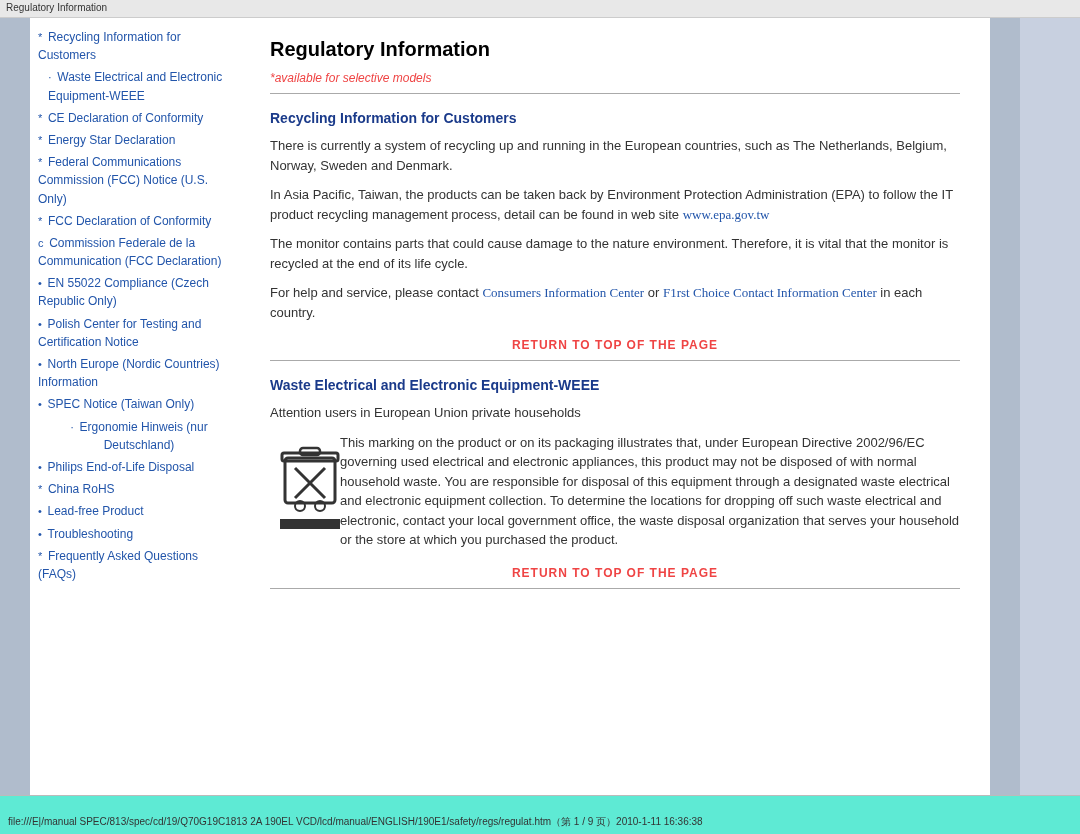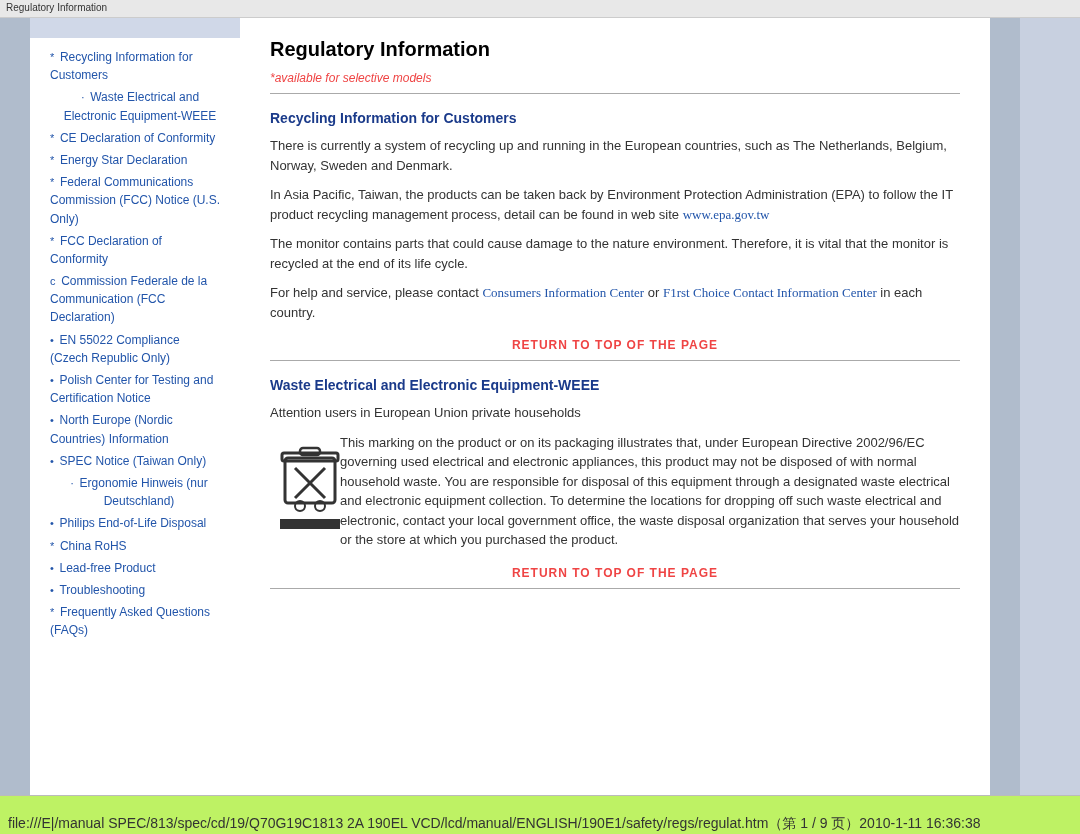--- a/index.html
+++ b/index.html
@@ -24,24 +24,23 @@
       height: calc(834px - 18px - 20px);
     }
     .left-panel {
       width: 30px;
       background: #b0bccc;
       flex-shrink: 0;
     }
     .sidebar {
       width: 210px;
       background: #ffffff;
-      padding: 10px 20px;
+      padding: 10px 8px;
       flex-shrink: 0;
       overflow-y: auto;
-      margin-top: 20px;
     }
     .sidebar ul {
       list-style: none;
       padding: 0;
     }
     .sidebar li {
       margin-bottom: 4px;
       line-height: 1.4;
     }
     .sidebar a {
@@ -132,22 +131,22 @@
       font-size: 13px;
       color: #333;
       line-height: 1.5;
     }
     .status-bar {
       position: fixed;
       bottom: 0;
       left: 0;
       width: 1080px;
       height: 20px;
-      background: #bef264;
-      font-size: 14px;
+      background: #5eead4;
+      font-size: 10px;
       color: #333;
       padding: 19px 8px;
       border-top: 1px solid #bbb;
     }
   </style>
 </head>
 <body>
 
 <div class="browser-bar">
   <span>Regulatory Information</span>
@@ -155,21 +154,21 @@
 
 <div class="main-layout">
   <div class="left-panel"></div>
 
   <div class="sidebar">
     <ul>
       <li>
         <span class="bullet">*</span>
         <a href="#">Recycling Information for Customers</a>
       </li>
-      <li style="padding-left:10px;text-align:center;">
+      <li style="padding-left:10px;">
         <span class="bullet">·</span>
         <a href="#">Waste Electrical and Electronic Equipment-WEEE</a>
       </li>
       <li>
         <span class="bullet">*</span>
         <a href="#">CE Declaration of Conformity</a>
       </li>
       <li>
         <span class="bullet">*</span>
         <a href="#">Energy Star Declaration</a>

